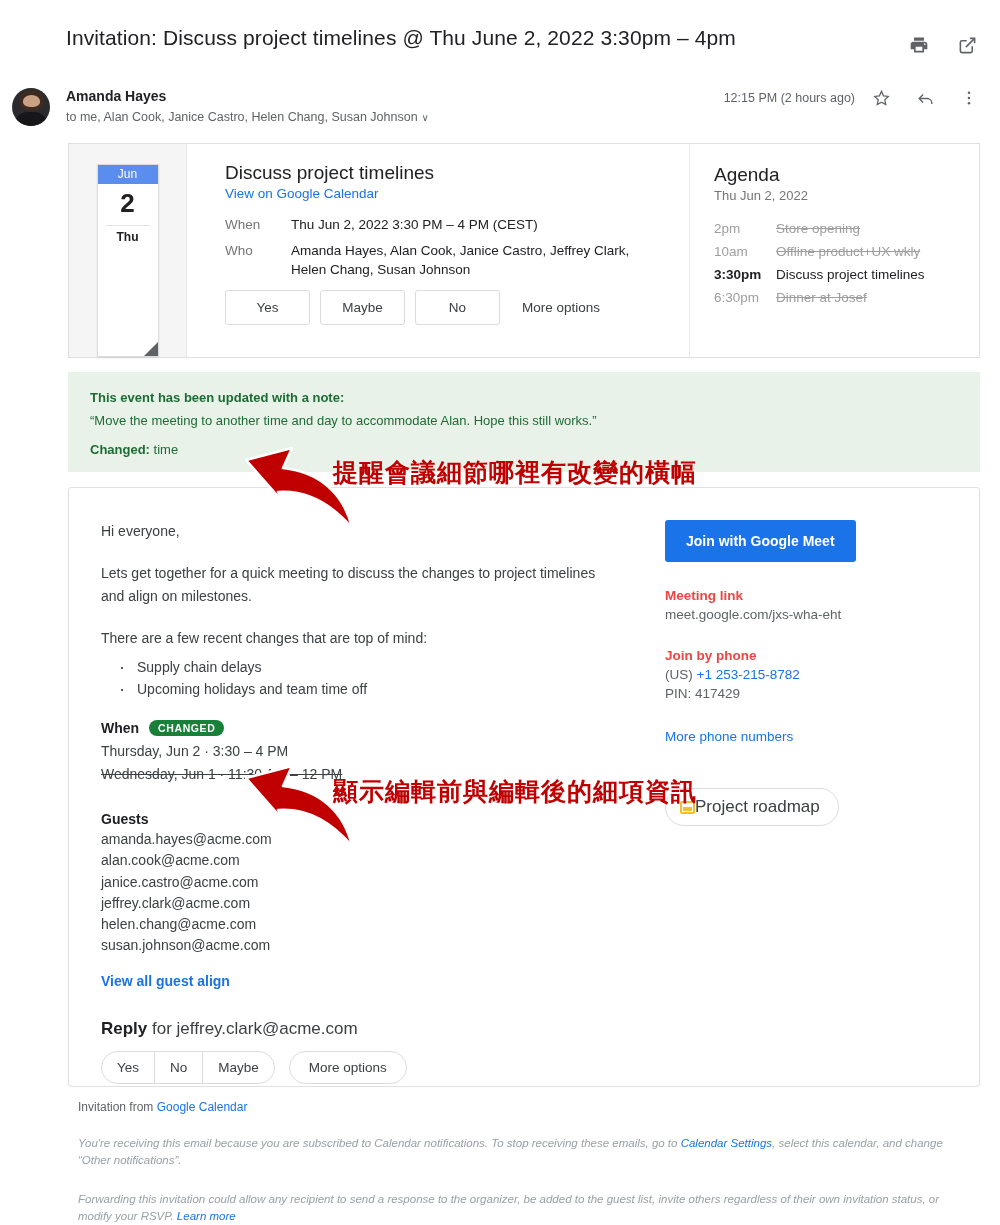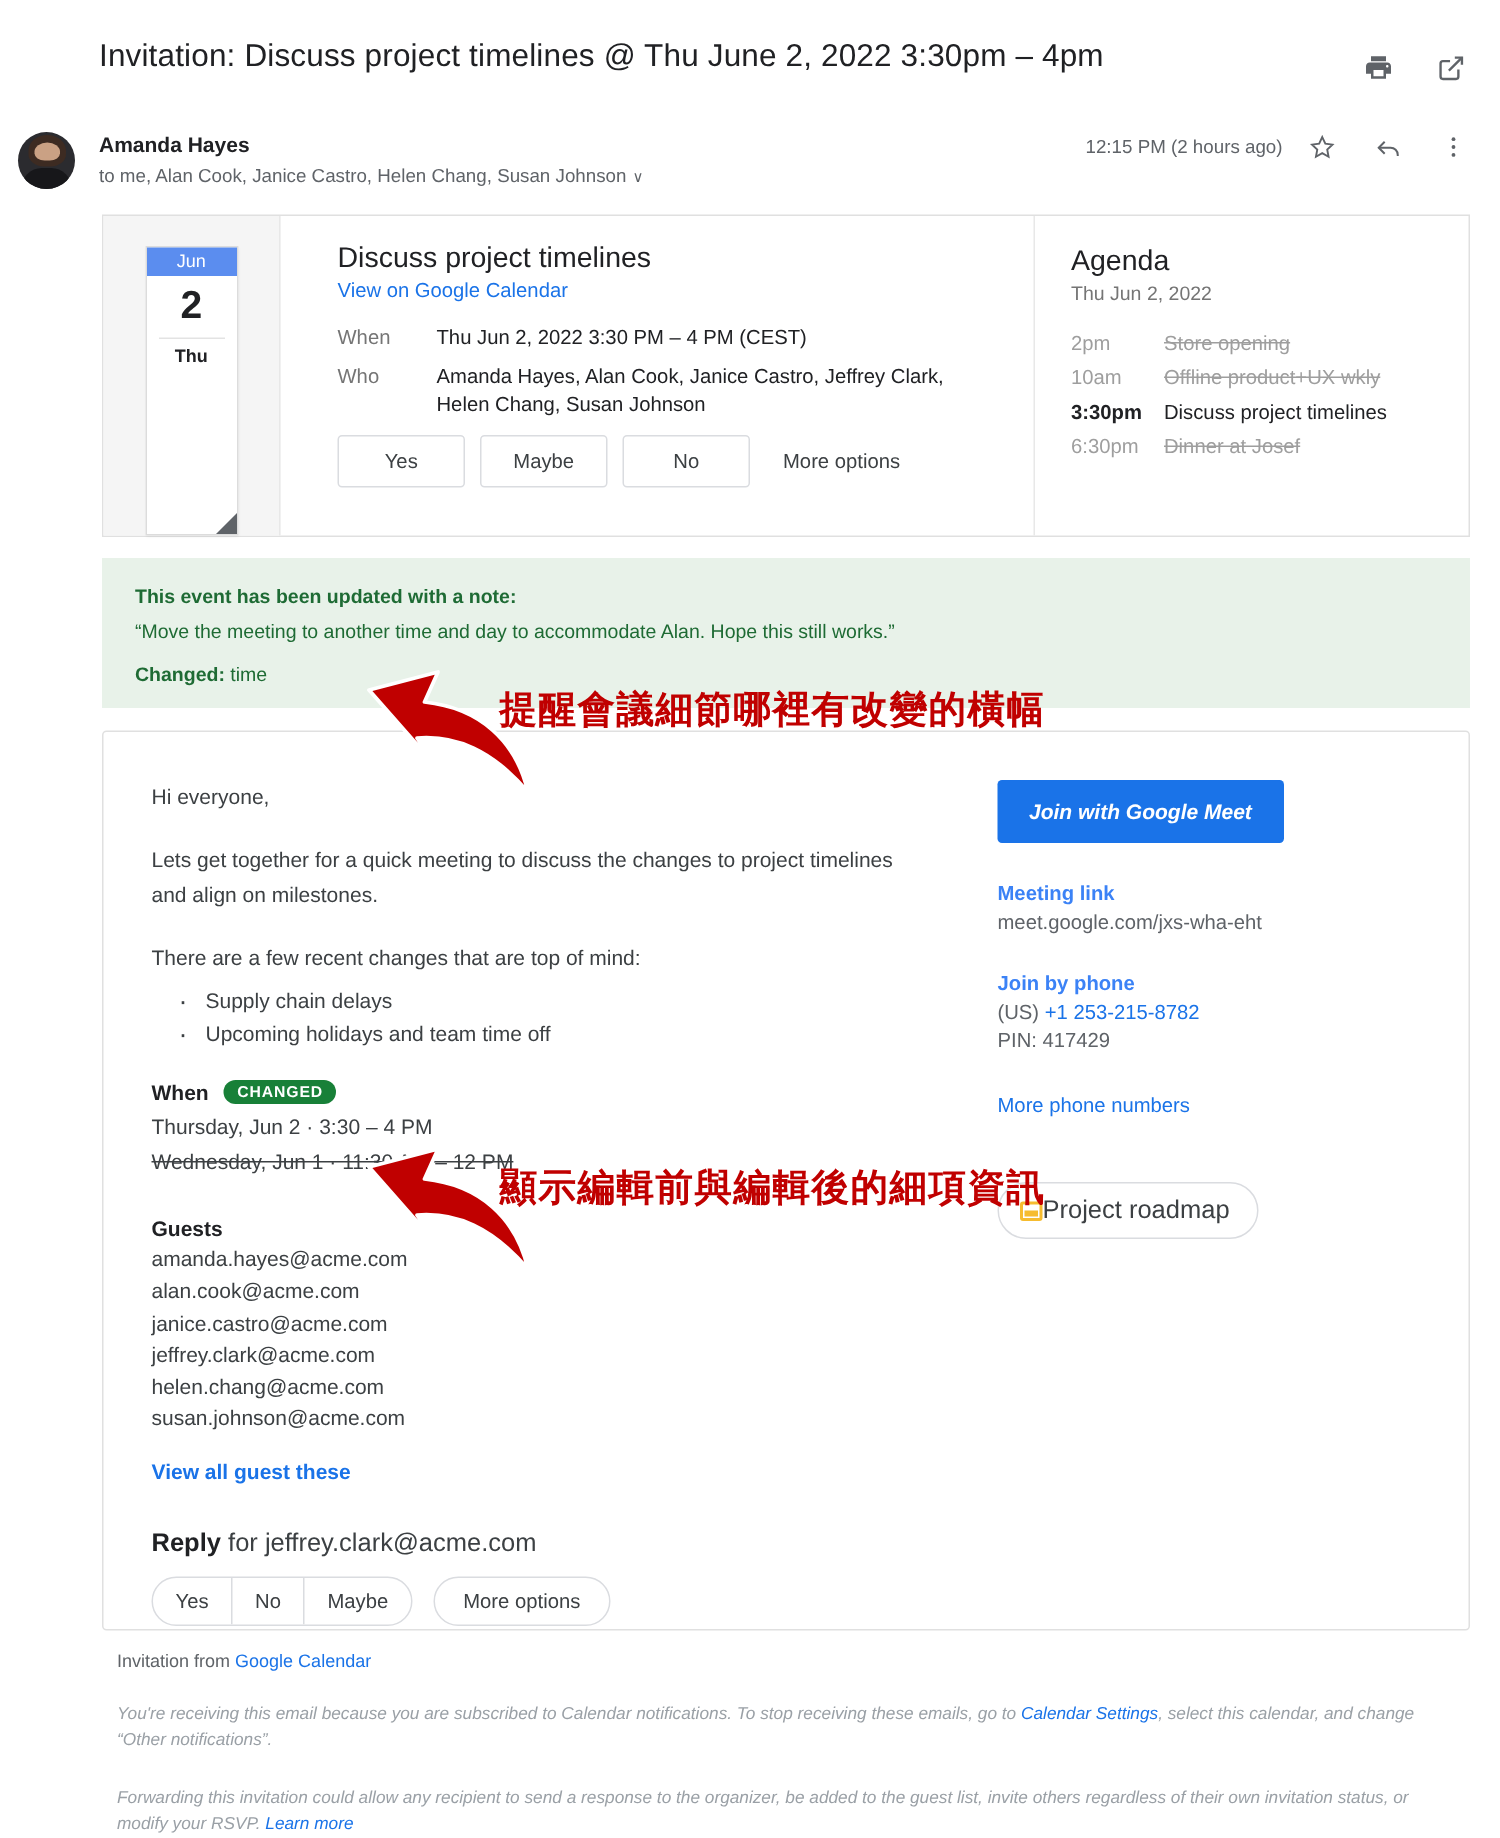--- a/index.html
+++ b/index.html
@@ -139,23 +139,22 @@
   .pill-btn {
     border: 1px solid #dadce0; border-radius: 20px; background: #fff;
     font-size: 13.5px; color: #3c4043; padding: 8px 19px; cursor: pointer;
     font-family: "Liberation Sans", sans-serif;
   }
   .body-right { position: absolute; left: 596px; top: 32px; width: 290px; }
   .meet-btn {
     background: #1a73e8; color: #fff; border: none; border-radius: 3px;
     font-size: 14px; font-weight: bold; padding: 13px 21px; cursor: pointer;
     font-family: "Liberation Sans", sans-serif;
-    font-style: italic;
-  }
-  .rt-hd { font-size: 13.5px; font-weight: bold; color: #3b82f6; margin-top: 26px; }
+  }
+  .rt-hd { font-size: 13.5px; font-weight: bold; color: #ef4444; margin-top: 26px; }
   .rt-val { font-size: 13.5px; color: #5f6368; margin-top: 4px; }
   .rt-val a { color: #1a73e8; text-decoration: none; }
   .rt-link { font-size: 13.5px; color: #1a73e8; margin-top: 28px; cursor: pointer; }
   .chip {
     display: inline-flex; align-items: center; margin-top: 44px;
     border: 1px solid #dadce0; border-radius: 20px; padding: 8px 18px 8px 14px;
     font-size: 17px; color: #3c4043; cursor: pointer; background: #fff;
   }
   .slides-ico {
     width: 15px; height: 13px; border: 2px solid #f6bc2f; border-radius: 2px;
@@ -312,21 +311,21 @@
     <div class="when-new">Thursday, Jun 2 · 3:30 – 4 PM</div>
     <div class="when-old">Wednesday, Jun 1 · 11:30 AM – 12 PM</div>
 
     <div class="guests-hd">Guests</div>
     <div class="guest">amanda.hayes@acme.com</div>
     <div class="guest">alan.cook@acme.com</div>
     <div class="guest">janice.castro@acme.com</div>
     <div class="guest">jeffrey.clark@acme.com</div>
     <div class="guest">helen.chang@acme.com</div>
     <div class="guest">susan.johnson@acme.com</div>
-    <div class="guest-link">View all guest these</div>
+    <div class="guest-link">View all guest align</div>
 
     <div class="reply-hd">
       <b>Reply</b>
       <span>for jeffrey.clark@acme.com</span>
     </div>
     <div class="reply-row">
       <div class="seg">
         <div>Yes</div>
         <div>No</div>
         <div>Maybe</div>

